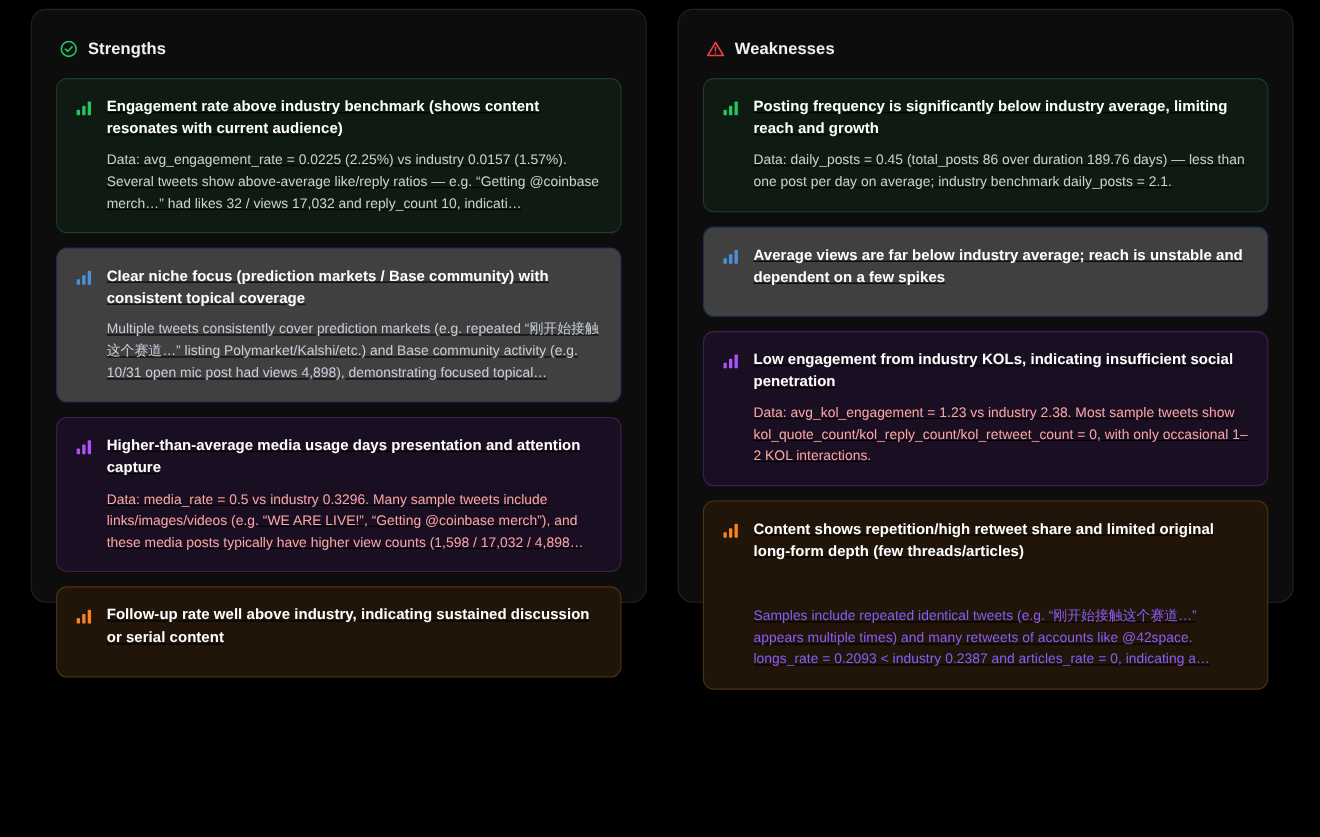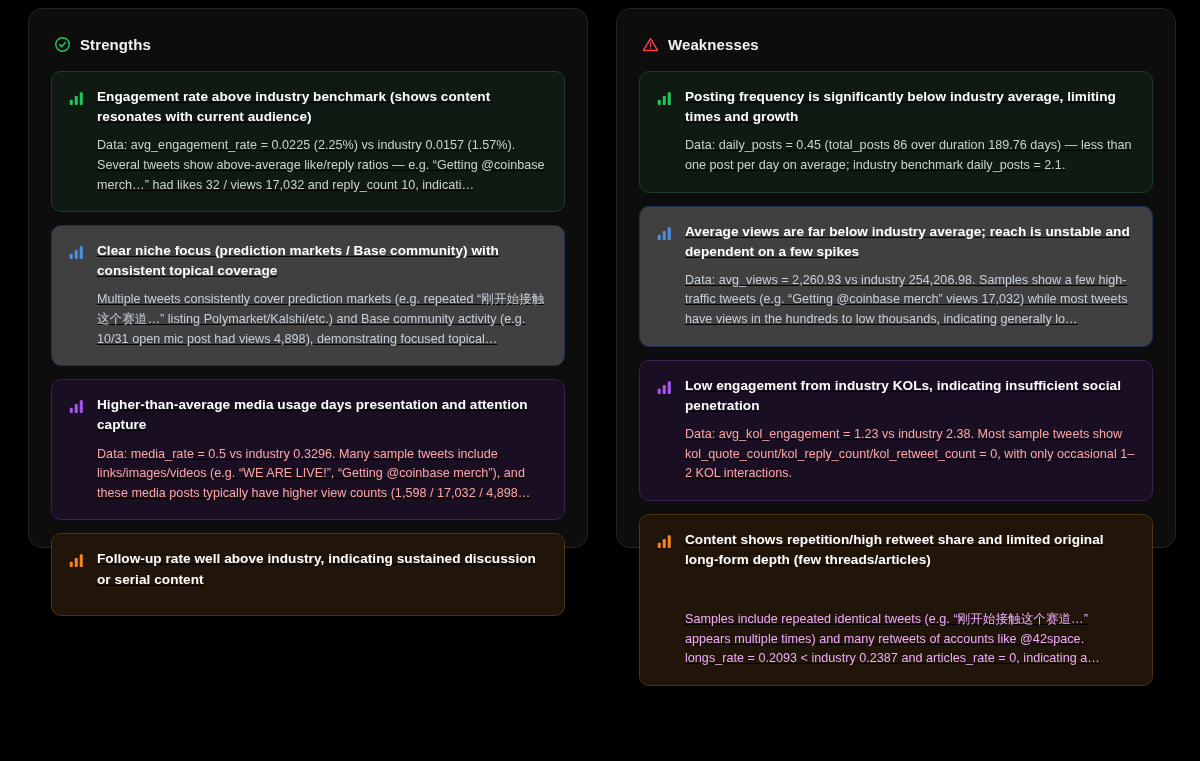--- a/index.html
+++ b/index.html
@@ -95,21 +95,21 @@
 
   
   .accent-green  { background: #0e1a12; border-color: #1e3c28; }
   .accent-blue   { background: #404040; border-color: #1d3054; }
   .accent-purple { background: #1a0f22; border-color: #3a2150; }
   .accent-orange { background: #21150a; border-color: #4d3312; }
 
   .card.h-green  .card-desc { color: #c9d3cb; }
   .card.h-blue   .card-desc { color: #c8cfda; }
   .card.h-purple .card-desc { color: #fca5a5; }
-  .card.h-orange .card-desc { color: #f0abfc; margin-top: 40px; }
+  .card.h-orange .card-desc { color: #8b5cf6; margin-top: 40px; }
 </style>
 </head>
 <body>
 
 <div class="board">
 
   <section class="panel">
     <div class="panel-header">
       <span class="hdr-icon">
         <svg width="17" height="17" viewBox="0 0 24 24" fill="none" stroke="#22c55e" stroke-width="2.1" stroke-linecap="round" stroke-linejoin="round">
@@ -196,36 +196,35 @@
 
       <article class="card accent-green h-green">
         <span class="card-icon">
           <svg width="17" height="17" viewBox="0 0 20 20" fill="#22c55e">
             <rect x="2" y="11.5" width="3.6" height="6" rx="1"></rect>
             <rect x="7.9" y="7.2" width="3.6" height="10.3" rx="1"></rect>
             <rect x="13.8" y="2.6" width="3.6" height="14.9" rx="1"></rect>
           </svg>
         </span>
         <div class="card-body">
-          <h3 class="card-title">Posting frequency is significantly below industry average, limiting times and growth</h3>
+          <h3 class="card-title">Posting frequency is significantly below industry average, limiting reach and growth</h3>
           <p class="card-desc">Data: daily_posts = 0.45 (total_posts 86 over duration 189.76 days) — less than one post per day on average; industry benchmark daily_posts = 2.1.</p>
         </div>
       </article>
 
       <article class="card accent-blue h-blue">
         <span class="card-icon">
           <svg width="17" height="17" viewBox="0 0 20 20" fill="#4a90e2">
             <rect x="2" y="11.5" width="3.6" height="6" rx="1"></rect>
             <rect x="7.9" y="7.2" width="3.6" height="10.3" rx="1"></rect>
             <rect x="13.8" y="2.6" width="3.6" height="14.9" rx="1"></rect>
           </svg>
         </span>
         <div class="card-body">
           <h3 class="card-title">Average views are far below industry average; reach is unstable and dependent on a few spikes</h3>
-          <p class="card-desc">Data: avg_views = 2,260.93 vs industry 254,206.98. Samples show a few high-traffic tweets (e.g. “Getting @coinbase merch” views 17,032) while most tweets have views in the hundreds to low thousands, indicating generally lo…</p>
         </div>
       </article>
 
       <article class="card accent-purple h-purple">
         <span class="card-icon">
           <svg width="17" height="17" viewBox="0 0 20 20" fill="#a855f7">
             <rect x="2" y="11.5" width="3.6" height="6" rx="1"></rect>
             <rect x="7.9" y="7.2" width="3.6" height="10.3" rx="1"></rect>
             <rect x="13.8" y="2.6" width="3.6" height="14.9" rx="1"></rect>
           </svg>

